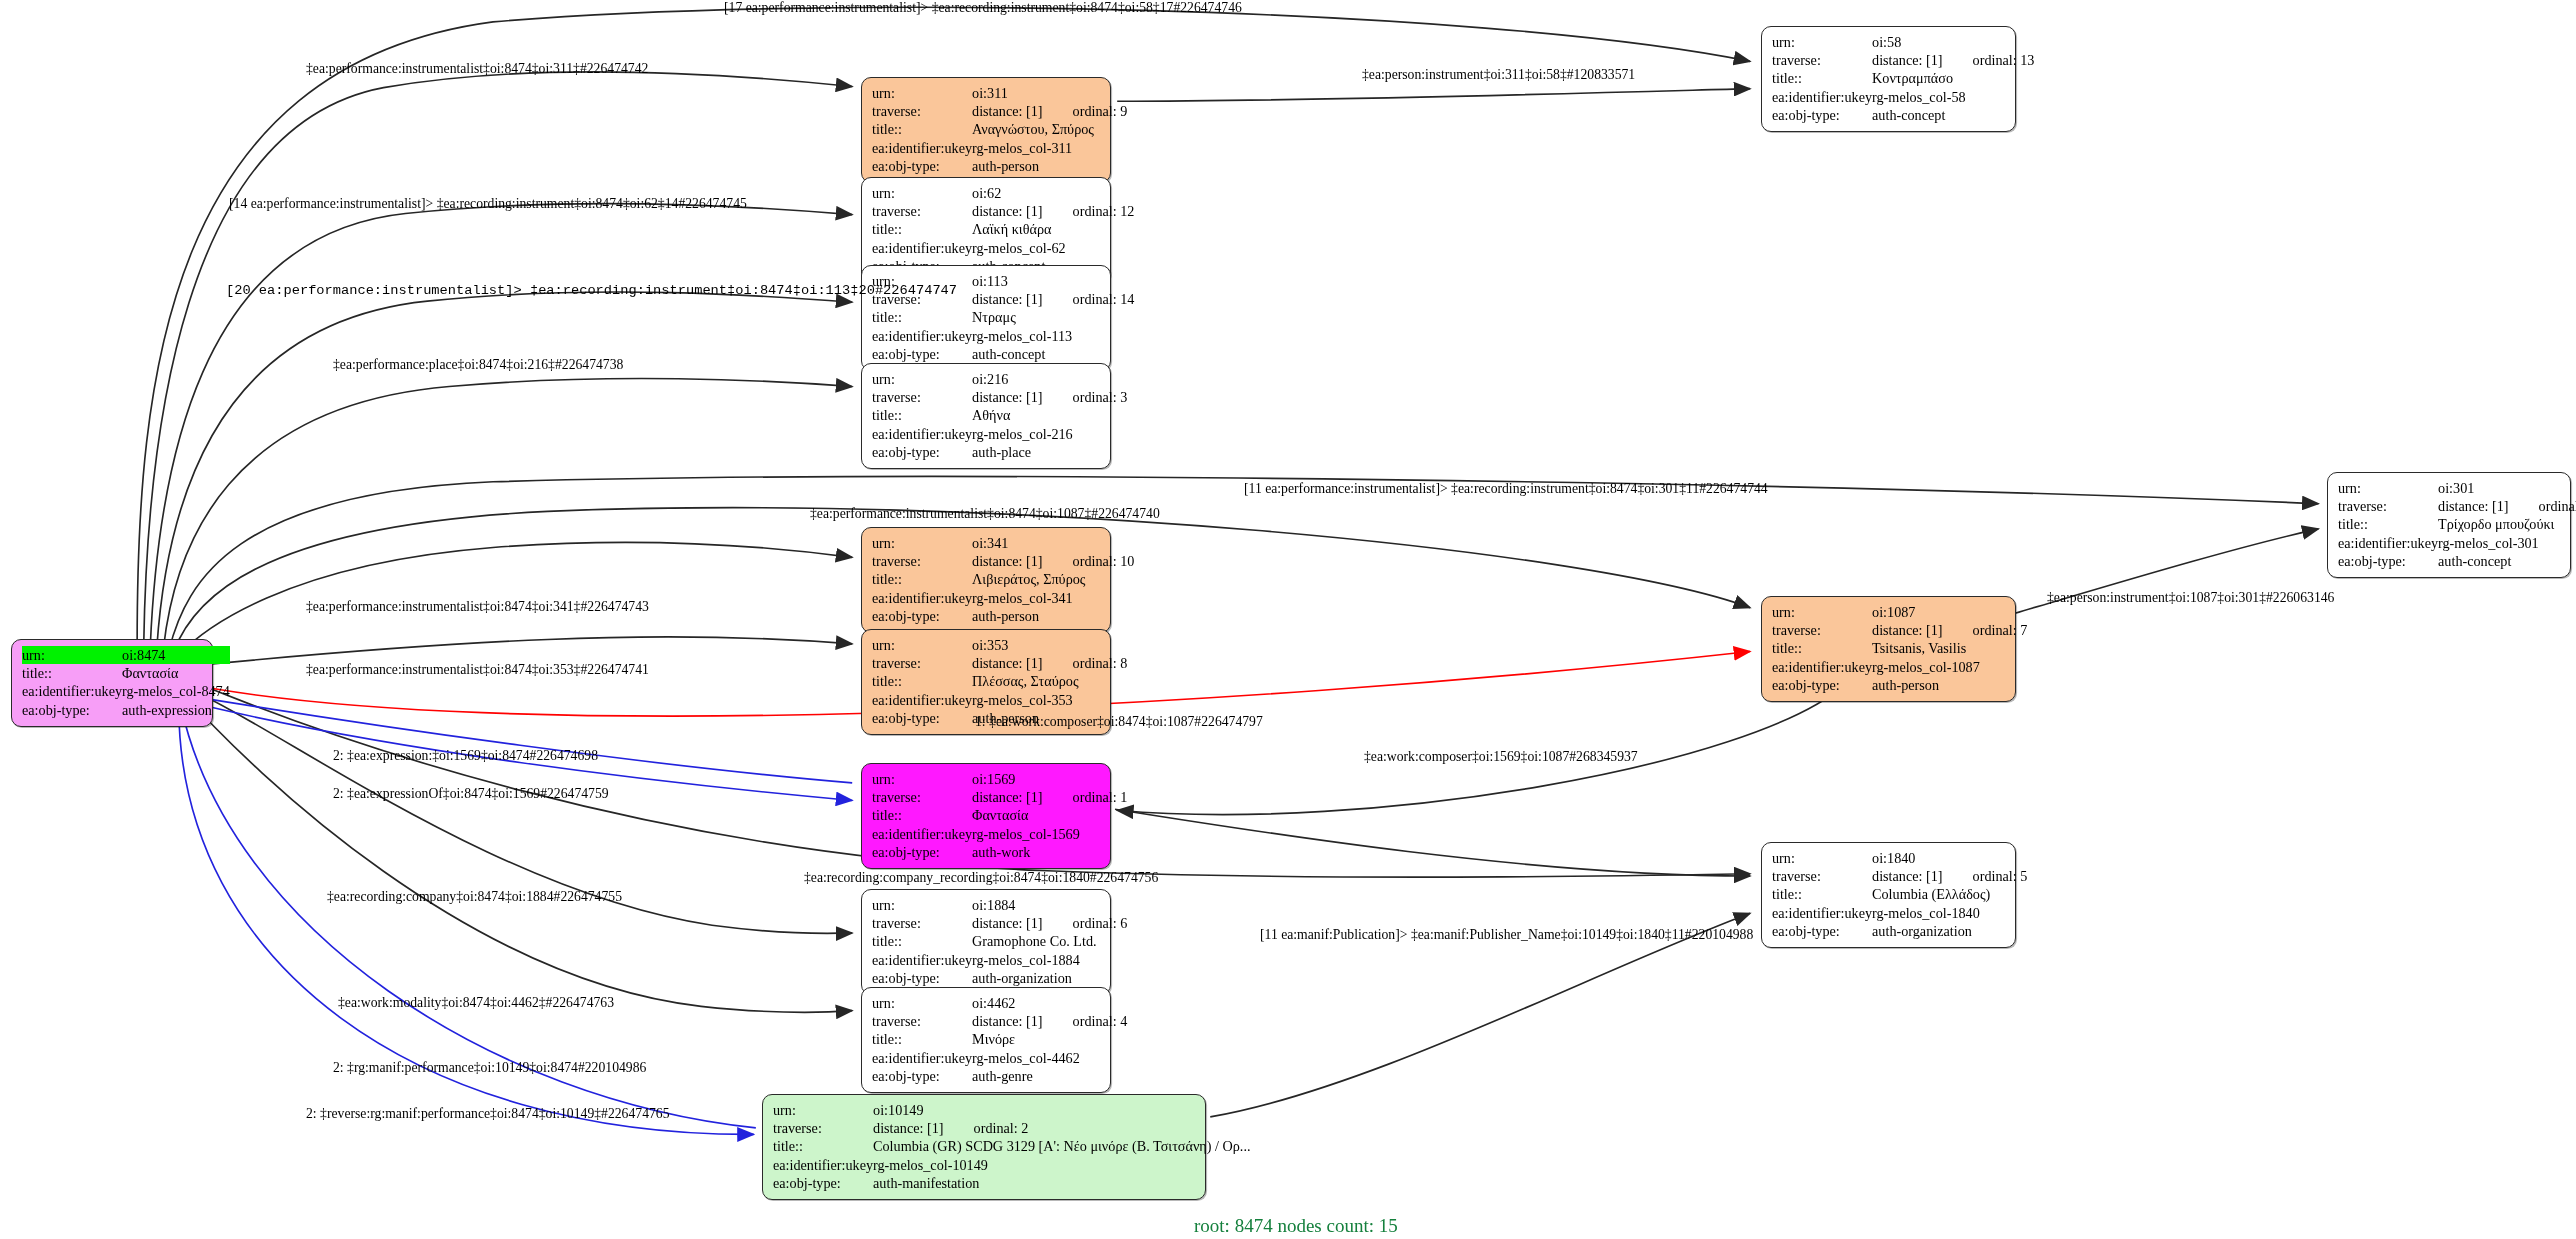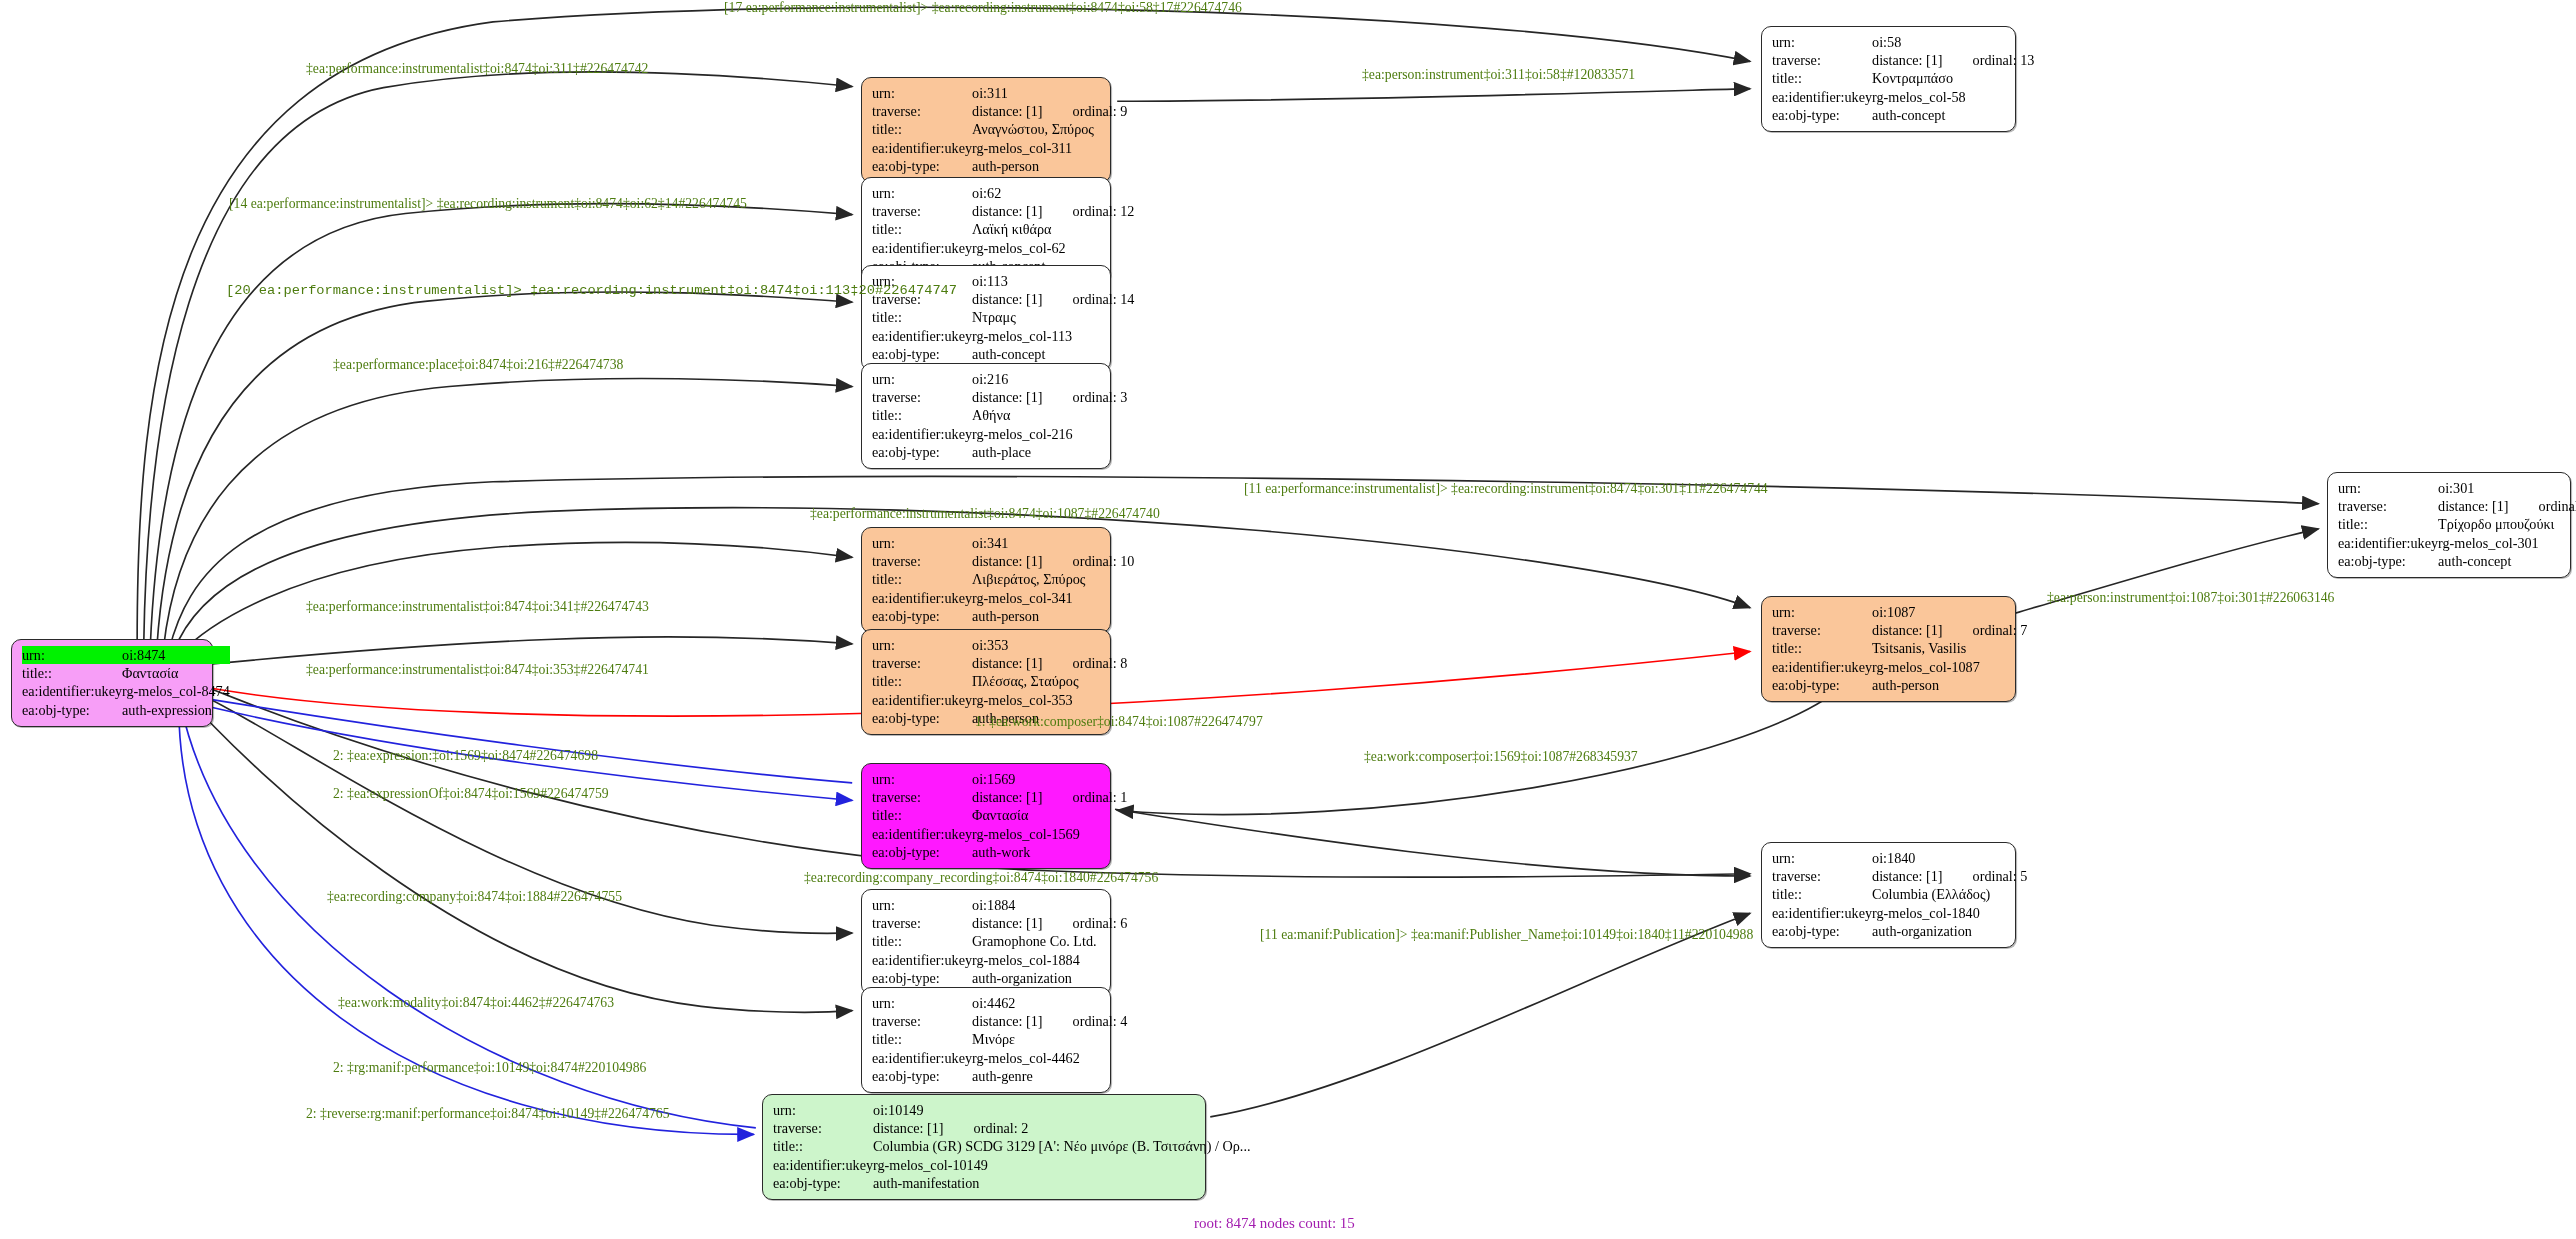--- a/index.html
+++ b/index.html
@@ -37,28 +37,28 @@
   .node.orange{background:#fac69a;}
   .node.magenta{background:#ff18ff;}
   .node.green{background:#cdf5cb;}
   .node.pinkroot{background:#f79ef7;}
   .hl-cell{background:#00f200;}
 
   
   .elabel{
     position:absolute;
     font-size:13.7px;
-    color:#4d7c0f;
+    color:#000000;
     white-space:nowrap;
     line-height:1;
   }
   .caption{
     position:absolute;
-    font-size:15px;
-    color:#a21caf;
+    font-size:19px;
+    color:#15803d;
     white-space:nowrap;
   }
 </style>
 </head>
 <body>
 
 <div id="stage">
 
   <svg id="edges" viewBox="0 0 4704 2263" xmlns="http://www.w3.org/2000/svg">
     <defs>

